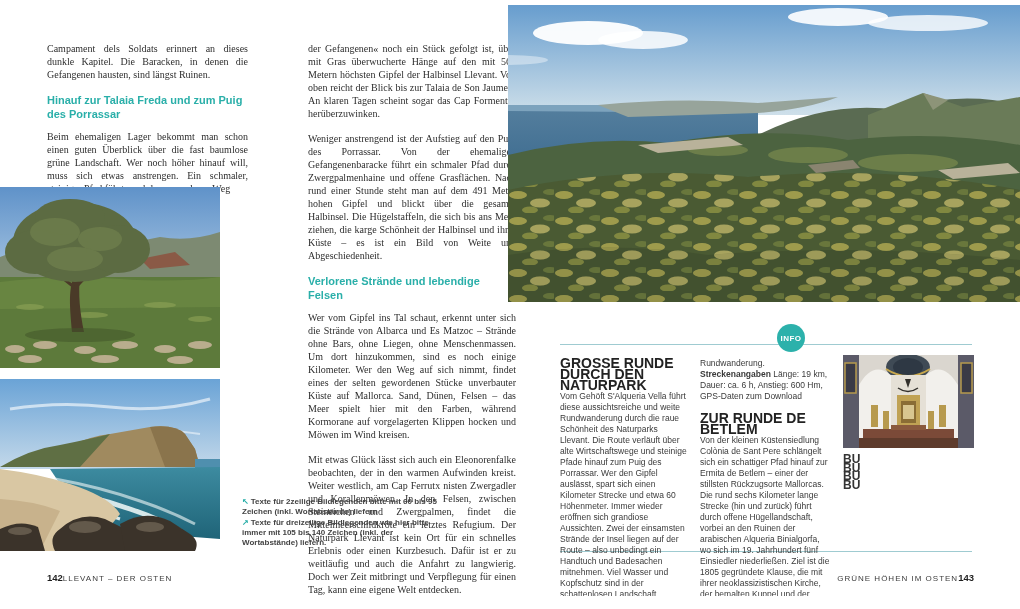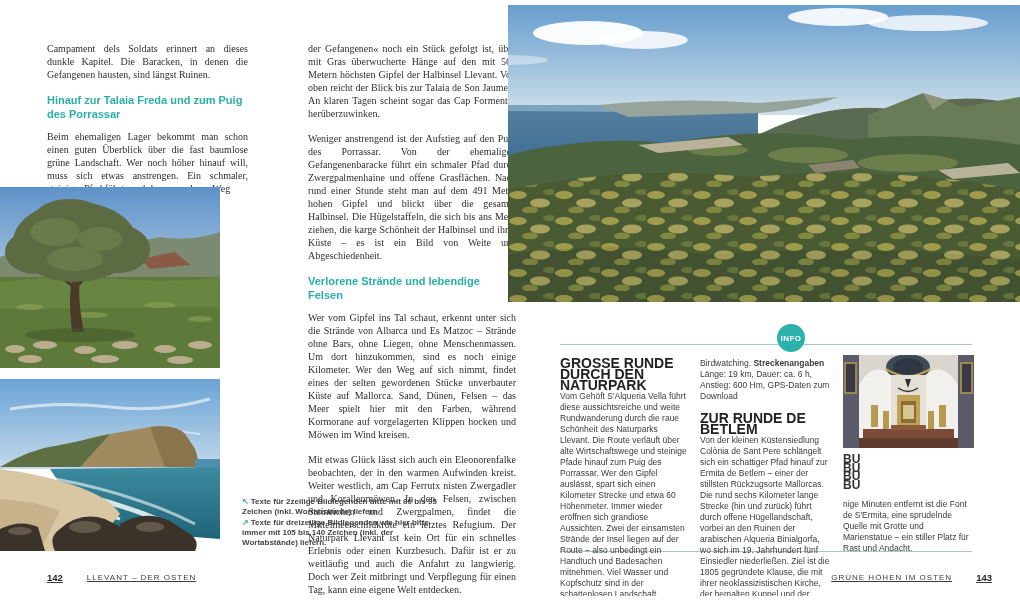--- a/index.html
+++ b/index.html
@@ -33,24 +33,24 @@
             text-align:left;}
   .info-col h4{margin:0;font-size:14px;line-height:11px;font-weight:700;color:#222;}
   .info-col p{margin:0;}
   .info-col .gap{height:11px;}
   .icol1{left:560px;width:129px;}
   .icol2{left:700px;width:131px;}
   .icol3{left:843px;width:131px;}
   .bu-lines{margin:4px 0 10px 0;font-weight:700;font-size:12px;line-height:8.5px;color:#333;}
   
   .footer{position:absolute;top:572px;font-size:8px;letter-spacing:1px;color:#3c3c3c;
-          display:flex;align-items:center;gap:24px;text-decoration:underline;}
+          display:flex;align-items:flex-end;gap:0;}
   .footer .pgnum{font-size:9.5px;font-weight:700;letter-spacing:0;color:#1e1e1e;}
   .footer-left{left:47px;}
-  .footer-right{right:28px;}
+  .footer-right{right:46px;}
 </style>
 </head>
 <body>
 
 <div class="spread">
 
   <div class="col col1">
     <p>Campament dels Soldats erinnert an dieses dunkle Kapitel. Die Baracken, in denen die Gefangenen hausten, sind längst Ruinen.</p>
     <h3 class="teal">Hinauf zur Talaia Freda und zum Puig des Porrassar</h3>
     <p>Beim ehemaligen Lager bekommt man schon einen guten Überblick über die fast baumlose grüne Landschaft. Wer noch höher hinauf will, muss sich etwas anstrengen. Ein schmaler, steiniger Pfad führt, nachdem man dem »Weg</p>
@@ -217,21 +217,21 @@
   <div class="info-badge">INFO</div>
   <div class="rule top"></div>
   <div class="rule bottom"></div>
 
   <div class="info-col icol1">
     <h4>GROSSE RUNDE DURCH DEN NATURPARK</h4>
     <p>Vom Gehöft S'Alqueria Vella führt diese aussichtsreiche und weite Rundwanderung durch die raue Schönheit des Naturparks Llevant. Die Route verläuft über alte Wirtschaftswege und steinige Pfade hinauf zum Puig des Porrassar. Wer den Gipfel auslässt, spart sich einen Kilometer Strecke und etwa 60 Höhenmeter. Immer wieder eröffnen sich grandiose Aussichten. Zwei der einsamsten Strände der Insel liegen auf der Route – also unbedingt ein Handtuch und Badesachen mitnehmen. Viel Wasser und Kopfschutz sind in der schattenlosen Landschaft unverzichtbar. Wer kann, nimmt auch ein Fernglas mit – die Halbinsel ist einer der besten Spots fürs</p>
   </div>
 
   <div class="info-col icol2">
-    <p><span>Birdwatching. </span><b>Streckenangaben</b><span> Länge: 19 km, Dauer: ca. 6 h, Anstieg: 600 Hm, GPS-Daten zum Download</span></p>
+    <p><span>Rundwanderung. </span><b>Streckenangaben</b><span> Länge: 19 km, Dauer: ca. 6 h, Anstieg: 600 Hm, GPS-Daten zum Download</span></p>
     <div class="gap"></div>
     <h4>ZUR RUNDE DE BETLEM</h4>
     <p>Von der kleinen Küstensiedlung Colònia de Sant Pere schlängelt sich ein schattiger Pfad hinauf zur Ermita de Betlem – einer der stillsten Rückzugsorte Mallorcas. Die rund sechs Kilometer lange Strecke (hin und zurück) führt durch offene Hügellandschaft, vorbei an den Ruinen der arabischen Alqueria Binialgorfa, wo sich im 19. Jahrhundert fünf Einsiedler niederließen. Ziel ist die 1805 gegründete Klause, die mit ihrer neoklassizistischen Kirche, der bemalten Kuppel und der liebevoll gestalteten Vorhalle Besucher empfängt. Nur we-</p>
   </div>
 
   <div class="info-col icol3">
 
     <div class="photo" style="position:relative;left:0;top:-3px;width:131px;height:93px;">
       <svg width="131" height="93" viewBox="0 0 131 93" xmlns="http://www.w3.org/2000/svg">
         <rect width="131" height="93" fill="#dad6cf"></rect>
@@ -260,21 +260,20 @@
         <rect x="16" y="83" width="99" height="10" fill="#5e3b2c"></rect>
         <rect x="48" y="70" width="35" height="5" fill="#8a5a3e"></rect>
       </svg>
     </div>
     <div class="bu-lines">
       <div>BU</div>
       <div>BU</div>
       <div>BU</div>
       <div>BU</div>
     </div>
-    <p>nige Minuten entfernt ist die Font de S'Ermita, eine sprudelnde Quelle mit Grotte und Marienstatue – ein stiller Platz für Rast und Andacht.</p>
   </div>
 
   <div class="footer footer-right">
     <span>GRÜNE HÖHEN IM OSTEN</span>
     <span class="pgnum">143</span>
   </div>
 
 </div>
 
 </body></html>

